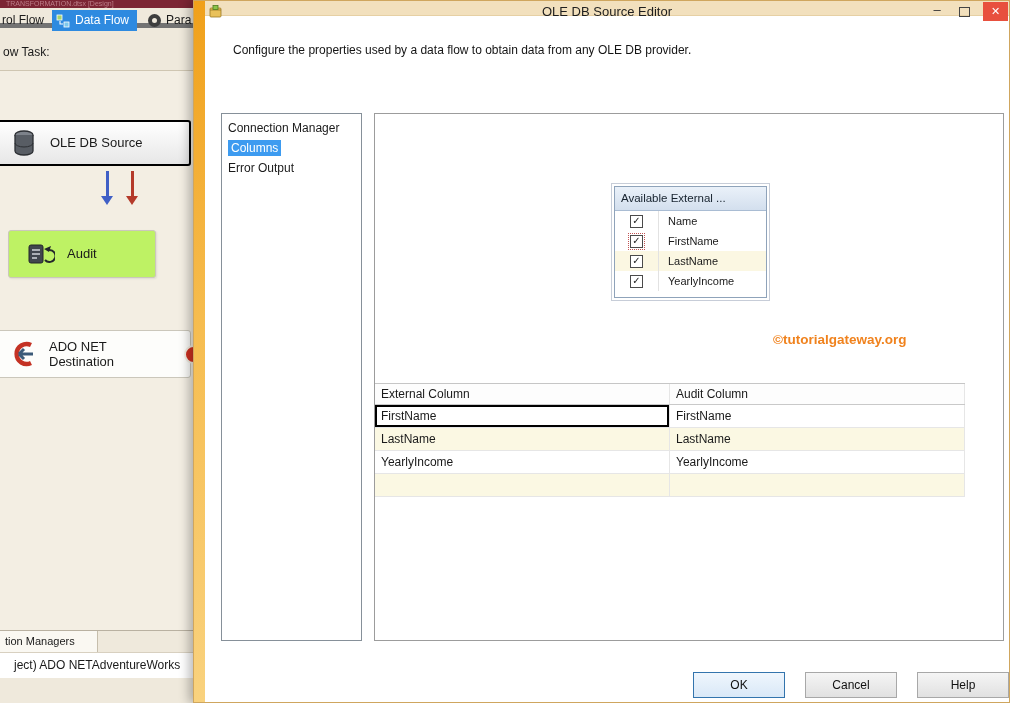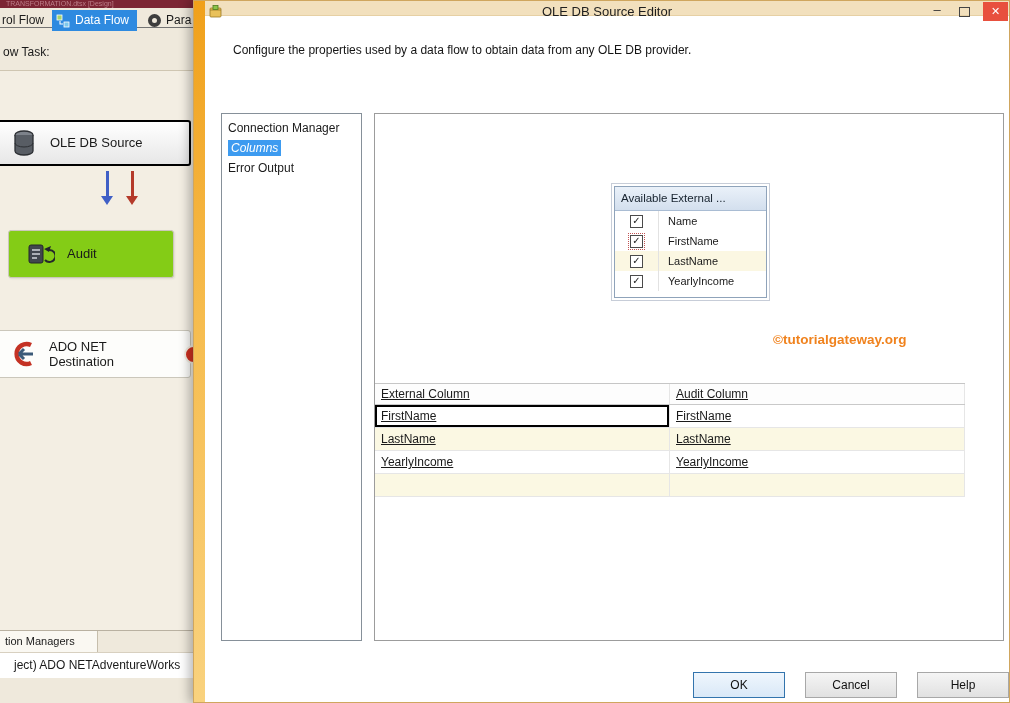--- a/index.html
+++ b/index.html
@@ -2,21 +2,21 @@
 <html><head>
 <meta charset="utf-8">
 <style>
   html,body{margin:0;padding:0;}
   .stage{position:relative;width:1010px;height:703px;overflow:hidden;background:#efe9dc;
          font-family:"Liberation Sans","DejaVu Sans",sans-serif;font-size:12px;color:#1a1a1a;}
 
   
   .doc-bar{position:absolute;left:0;top:0;width:193px;height:8px;background:#7c2534;color:#bd7e89;
            font-size:7px;line-height:8px;overflow:hidden;white-space:nowrap;padding-left:6px;box-sizing:border-box;}
-  .tabs-row{position:absolute;left:0;top:8px;width:193px;height:20px;border-bottom:1px solid #737373;box-sizing:border-box;}
+  .tabs-row{position:absolute;left:0;top:8px;width:193px;height:20px;border-bottom:5px solid #737373;box-sizing:border-box;}
   .tab-control-flow{position:absolute;left:2px;top:0;height:25px;line-height:25px;color:#1c1c1c;}
   .tab-data-flow{position:absolute;left:52px;top:2px;height:21px;line-height:21px;background:#2e8ae0;color:#fff;
                  padding:0 8px 0 23px;cursor:default;}
   .df-icon{position:absolute;left:4px;top:4px;width:14px;height:14px;}
   .params-icon{position:absolute;left:148px;top:6px;width:13px;height:13px;border-radius:50%;
                border:4px solid #3d3d3d;box-sizing:border-box;background:#efe9dc;}
   .tab-params-label{position:absolute;left:166px;top:0;height:25px;line-height:25px;}
 
   .task-row{position:absolute;left:0;top:34px;width:193px;height:37px;border-bottom:1px solid #cfc6b2;box-sizing:border-box;}
   .task-label{position:absolute;left:3px;top:0;height:36px;line-height:36px;}
@@ -33,21 +33,21 @@
   .arrow{position:absolute;}
   .arrow .shaft{width:3px;height:25px;margin-left:5px;}
   .arrow .head{width:0;height:0;border-left:6.5px solid transparent;border-right:6.5px solid transparent;}
   .arrow-blue{left:101px;top:171px;}
   .arrow-blue .shaft{background:#3f5fc6;}
   .arrow-blue .head{border-top:9px solid #3f5fc6;}
   .arrow-red{left:126px;top:171px;}
   .arrow-red .shaft{background:#b43a2a;}
   .arrow-red .head{border-top:9px solid #b43a2a;}
 
-  .comp-audit{left:8px;top:230px;width:166px;height:48px;background:#84cc16;border:1px solid #cbc7bb;box-shadow:1px 1px 2px rgba(0,0,0,.08);}
+  .comp-audit{left:8px;top:230px;width:148px;height:48px;background:#bef264;border:1px solid #cbc7bb;box-shadow:1px 1px 2px rgba(0,0,0,.08);}
   .comp-audit .cicon{position:absolute;left:16px;top:9px;}
   .comp-audit .clabel{position:absolute;left:58px;top:0;height:46px;line-height:46px;font-size:13px;}
 
   .comp-dest{left:-8px;top:330px;width:199px;height:48px;background:#fdfdfb;border:1px solid #cbc7bb;}
   .comp-dest .cicon{position:absolute;left:16px;top:10px;}
   .comp-dest .clabel{position:absolute;left:56px;top:8px;font-size:13px;line-height:15px;}
   .error-badge{position:absolute;left:184px;top:345px;width:15px;height:15px;border-radius:50%;
                background:#d03020;border:2px solid #f3eee3;z-index:5;}
 
   .bottom-tabs{position:absolute;left:0;top:630px;width:193px;height:22px;background:#efe9dc;border-top:1px solid #b9b1a1;box-sizing:border-box;}
@@ -69,41 +69,41 @@
   .btn-max{right:33px;width:24px;}
   .btn-max .maxbox{display:inline-block;width:9px;height:8px;border:1px solid #444;margin-top:6px;}
   .btn-close{right:1px;top:1px;width:25px;height:19px;background:#e8503e;color:#fff;line-height:19px;font-size:11px;}
 
   .dialog-body{position:absolute;left:11px;top:22px;right:0;bottom:0;background:#fff;}
   .descr{position:absolute;left:28px;top:20px;right:20px;font-size:12px;color:#141414;}
 
   .nav-list{position:absolute;left:16px;top:90px;width:141px;height:528px;border:1px solid #869099;
             box-sizing:border-box;background:#fff;padding-top:4px;}
   .nav-item{height:20px;line-height:20px;padding-left:6px;white-space:nowrap;cursor:default;}
-  .nav-item .sel{background:#3d9bf0;color:#fff;padding:1px 3px;font-style:italic;}
+  .nav-item .sel{background:#3d9bf0;color:#fff;padding:1px 3px;}
 
   .main-panel{position:absolute;left:169px;top:90px;width:630px;height:528px;border:1px solid #9c9c9c;
               box-sizing:border-box;background:#fff;}
 
   .checklist{position:absolute;left:239px;top:72px;width:153px;background:#fff;border:1px solid #8fa3ba;
              box-sizing:border-box;outline:1px solid #c7cdd8;outline-offset:2px;}
   .cl-header{height:23px;line-height:23px;background:linear-gradient(#eaf1f9,#d3dfee);border-bottom:1px solid #a9bcd3;
              font-size:11.5px;padding-left:6px;color:#16222e;white-space:nowrap;overflow:hidden;}
   .cl-row{height:20px;display:flex;align-items:center;font-size:11px;}
   .cl-row.alt{background:#fbf7e2;}
   .cb-cell{width:44px;height:100%;display:flex;align-items:center;justify-content:center;border-right:1px solid #e2e2e2;box-sizing:border-box;}
   .checkbox{width:13px;height:13px;border:1.5px solid #4a4a4a;background:#fff;box-sizing:border-box;
             font-size:10px;line-height:10px;text-align:center;font-weight:bold;color:#1a1a1a;cursor:default;}
   .cl-row.focused .checkbox{outline:1px dotted #c25555;outline-offset:1px;}
   .cl-label{padding-left:9px;white-space:nowrap;}
   .cl-footer{height:6px;}
 
   .watermark{position:absolute;left:398px;top:218px;color:#f0821d;font-weight:bold;font-size:13.5px;white-space:nowrap;}
 
-  .grid{position:absolute;left:0;top:269px;width:590px;border-top:1px solid #c6c6c6;text-decoration:underline;}
+  .grid{position:absolute;left:0;top:269px;width:590px;border-top:1px solid #c6c6c6;}
   .grid-row{display:flex;height:23px;border-bottom:1px solid #e6e6e6;box-sizing:border-box;}
   .grid-row.hdr{height:21px;background:#fdfdfd;border-bottom:1px solid #c9c9c9;}
   .gcell{width:295px;line-height:22px;padding-left:6px;box-sizing:border-box;border-right:1px solid #e6e6e6;
          overflow:hidden;white-space:nowrap;position:relative;}
   .grid-row.hdr .gcell{line-height:20px;}
   .grid-row.alt{background:#fbf8e3;}
   .gcell.focus{box-shadow:inset 0 0 0 2px #000;background:#fff;}
 
   .btn{position:absolute;top:649px;width:92px;height:26px;text-align:center;line-height:24px;font-size:12px;
        background:linear-gradient(#f5f5f5,#e1e1e1);border:1px solid #a8a8a8;box-sizing:border-box;color:#111;cursor:default;}

